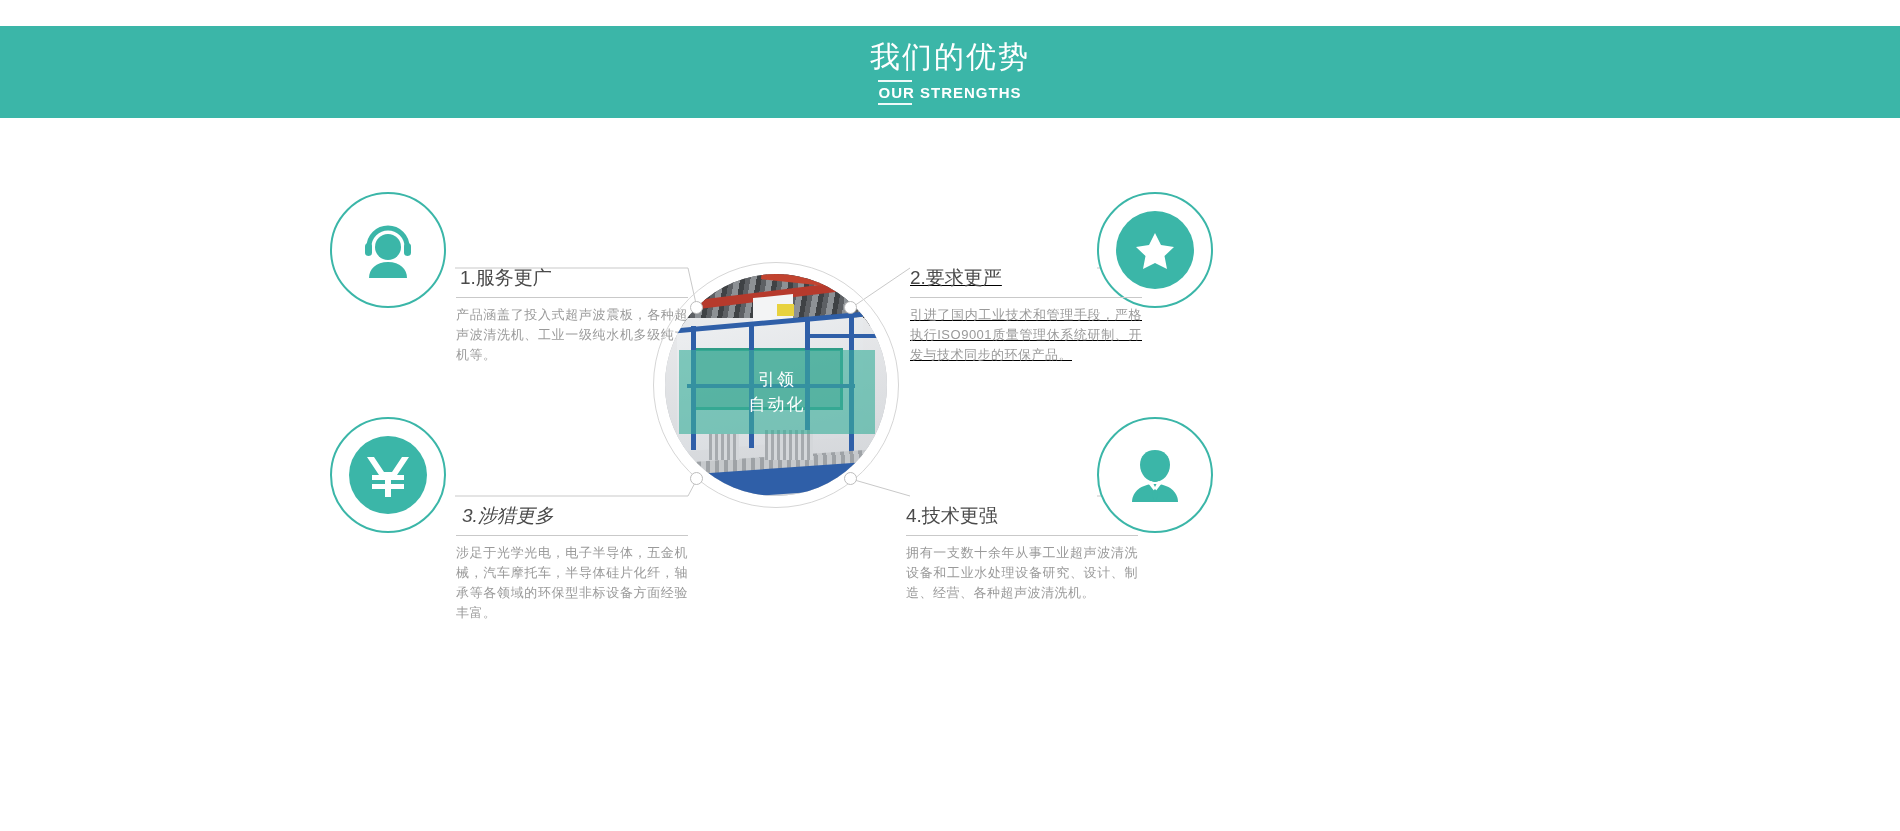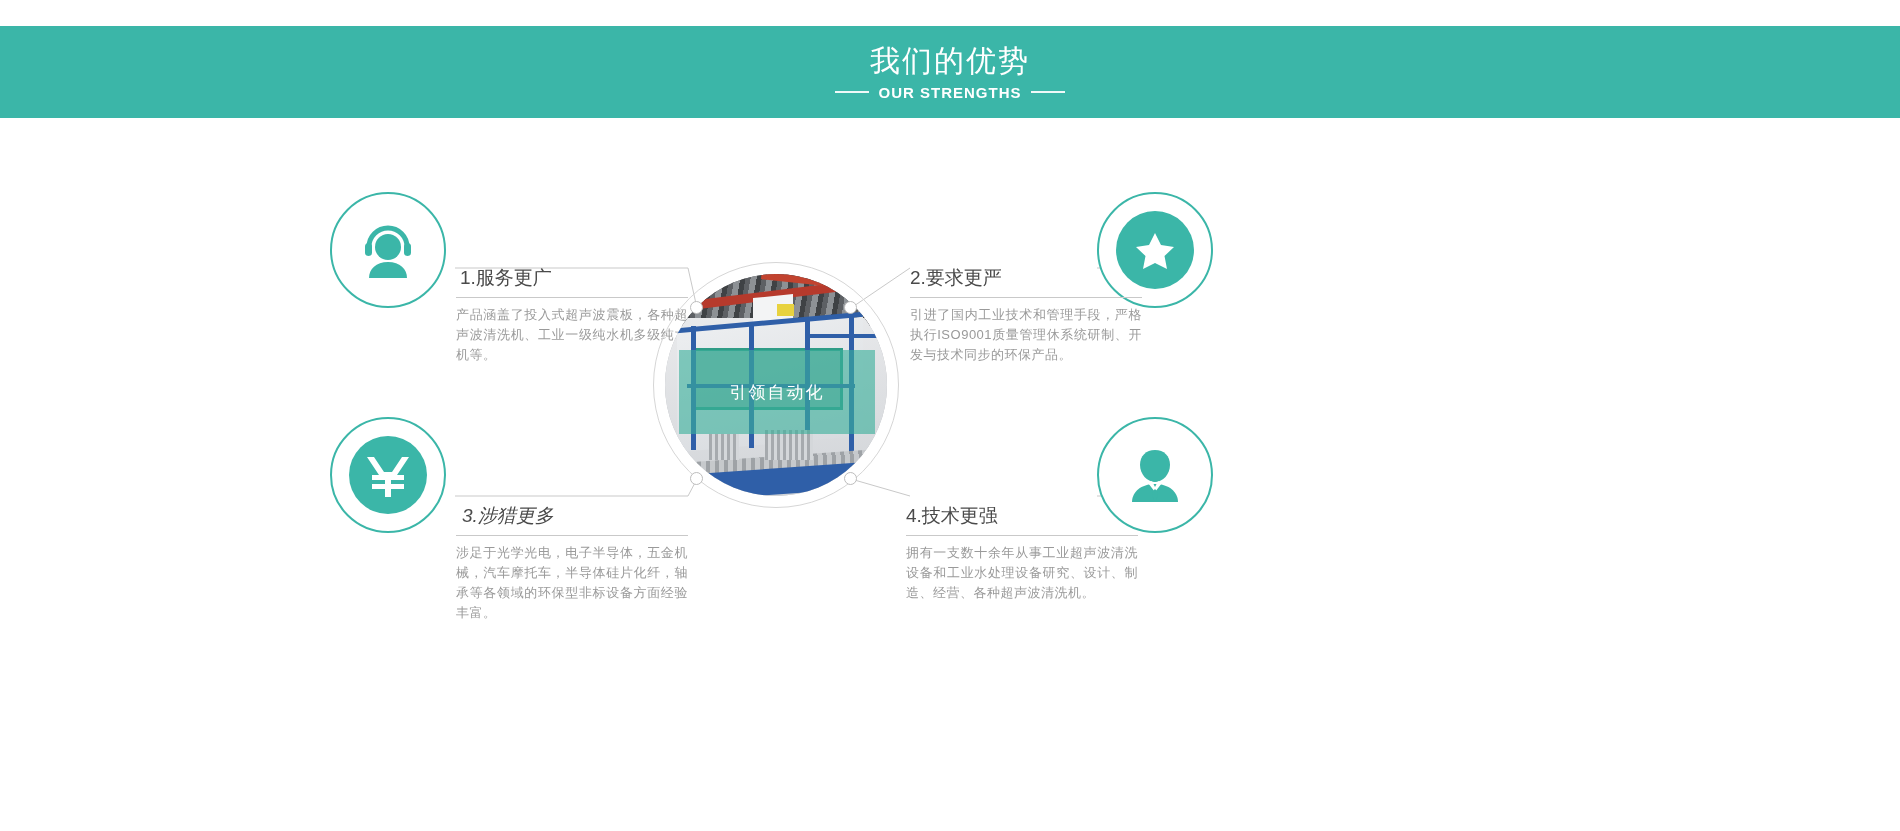--- a/index.html
+++ b/index.html
@@ -10,21 +10,21 @@
   .header {
     position:absolute; left:0; top:26px; width:1900px; height:92px;
     background:#3bb6a8; display:flex; flex-direction:column;
     align-items:center; justify-content:center;
   }
   .header-title {
     color:#ffffff; font-size:30px; font-weight:normal; letter-spacing:2px;
     line-height:1.1;
   }
   .header-sub {
-    display:flex; align-items:center; gap:9px; margin-top:7px;
+    display:flex; align-items:flex-start; gap:2px; margin-top:7px;flex-direction:column;
   }
   .header-sub .dash { width:34px; height:2px; background:#ffffff; opacity:.92; }
   .header-sub .en {
     color:#ffffff; font-size:15px; font-weight:bold; letter-spacing:1px;
   }
 
   
   .stage { position:absolute; left:0; top:118px; width:1900px; height:713px; }
 
   
@@ -57,21 +57,21 @@
     padding-bottom:7px;
   }
   .block .rule { height:1px; background:#c9c9c9; width:100%; }
   .block .body {
     margin-top:7px; font-size:13px; color:#9a9a9a; line-height:20px;
     text-align:justify; text-align-last:left; letter-spacing:.5px;
   }
 
   .block-1 { left:456px; top:120px; }
   .block-1 .ttl { padding-left:4px; }
-  .block-2 { left:910px; top:120px; }
+  .block-2 { left:910px; top:120px;text-decoration:underline; }
   .block-3 { left:456px; top:358px; }
   .block-3 .ttl { padding-left:6px;font-style:italic; }
   .block-4 { left:906px; top:358px; }
 
   
   .center-wrap {
     position:absolute; left:665px; top:156px; width:222px; height:222px;
   }
   .center-ring {
     position:absolute; left:-12px; top:-12px; width:246px; height:246px;
@@ -107,21 +107,21 @@
     background:repeating-linear-gradient(90deg,#9ea2a6 0 4px,#c6c9cc 4px 9px);
     transform:rotate(-4deg); }
   .ph-frame { position:absolute; left:24px; top:194px; width:186px; height:26px;
     background:#2f5fa8; transform:rotate(-4deg); }
   .ph-basket { position:absolute; background:
       repeating-linear-gradient(90deg,#a6aaae 0 3px,#d4d7da 3px 6px); }
 
   .photo-overlay {
     position:absolute; left:14px; top:76px; width:196px; height:84px;
     background:rgba(58,176,155,.62);
-    display:flex; align-items:center; justify-content:center;
+    display:flex; flex-direction:column; align-items:center; justify-content:center;
   }
   .photo-overlay span {
     color:#ffffff; font-size:17px; line-height:25px; letter-spacing:2px;
   }
 
   
   .node {
     position:absolute; width:13px; height:13px; border-radius:50%;
     background:#ffffff; border:1px solid #bdbdbd;
   }

